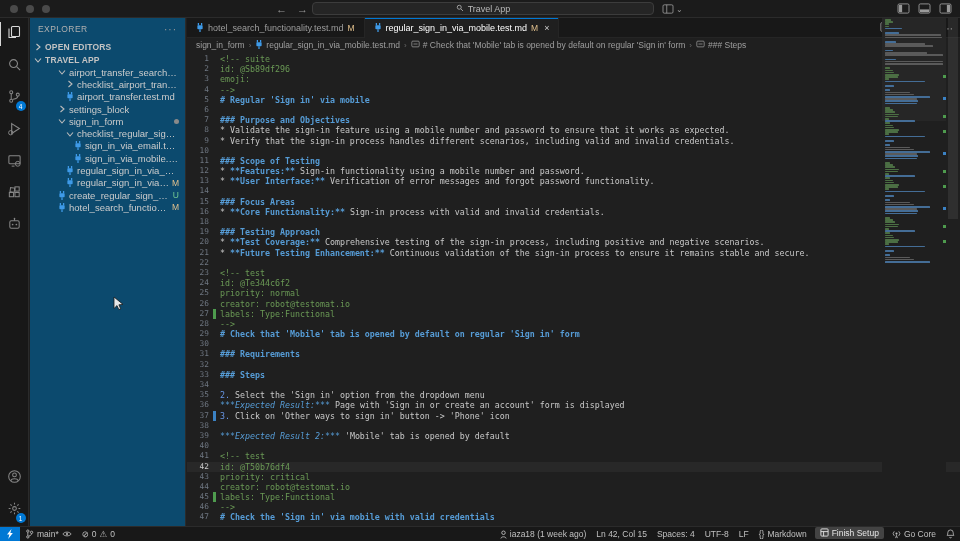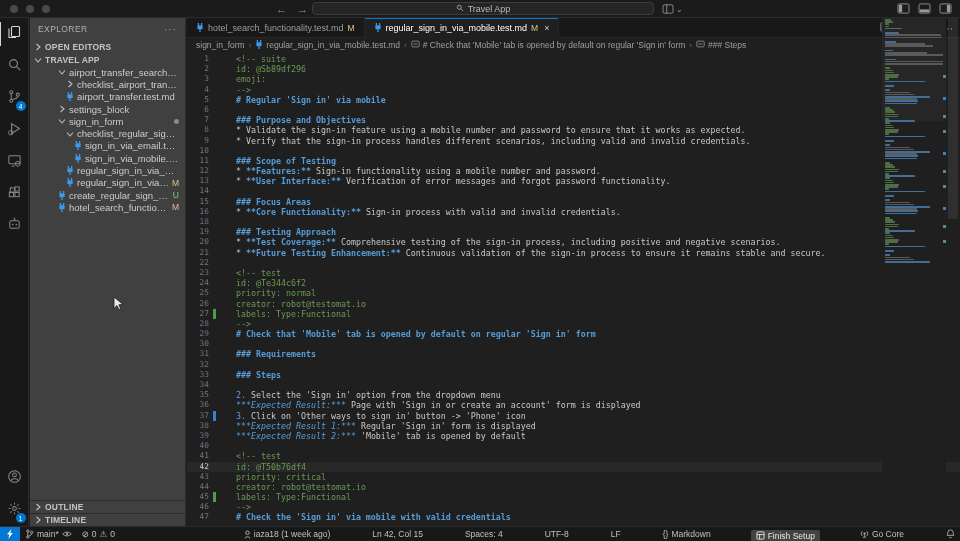--- a/index.html
+++ b/index.html
@@ -21,21 +21,21 @@
   .activitybar{position:absolute;left:0;top:18px;width:29px;bottom:15px;background:#181818;border-right:1px solid #2b2b2b;
     display:flex;flex-direction:column;align-items:center;}
   .ab-item{width:29px;height:32px;display:flex;align-items:center;justify-content:center;position:relative;color:#868686;}
   .ab-item.active{color:#d7d7d7;}
   .ab-item.active:before{content:"";position:absolute;left:0;top:4px;bottom:4px;width:1.5px;background:#d7d7d7;}
   .ab-badge{position:absolute;right:3px;bottom:3px;min-width:10px;height:10px;border-radius:6px;background:#0078d4;color:#fff;
     font-size:6.5px;display:flex;align-items:center;justify-content:center;padding:0 2px;}
   .ab-spacer{flex:1;}
 
   
-  .sidebar{position:absolute;left:30px;top:18px;width:156px;bottom:15px;background:#404040;border-right:1px solid #2b2b2b;overflow:hidden;}
+  .sidebar{position:absolute;left:30px;top:18px;width:156px;bottom:15px;background:#0c4a6e;border-right:1px solid #2b2b2b;overflow:hidden;}
   .sb-header{height:22px;display:flex;align-items:center;padding:0 8px;color:#b0b0b0;font-size:8.5px;letter-spacing:.4px;}
   .sb-header .dots{margin-left:auto;color:#9a9a9a;font-size:10px;letter-spacing:1px;}
   .sb-sec{height:13px;display:flex;align-items:center;gap:3px;padding:0 4px;color:#c3c3c3;font-size:8.5px;font-weight:bold;letter-spacing:.2px;}
   .sb-sec svg{flex:none;}
   .trow{height:12.3px;display:flex;align-items:center;gap:3px;color:#cccccc;font-size:9.5px;white-space:nowrap;padding-right:6px;}
   .trow .lbl{overflow:hidden;text-overflow:ellipsis;}
   .trow .badge{margin-left:auto;font-size:8.5px;}
   .badge.m{color:#e2c08d;}
   .badge.u{color:#73c991;}
   .trow .dot{margin-left:auto;width:5px;height:5px;border-radius:50%;background:#8a8a8a;}
@@ -57,21 +57,21 @@
   .bc-sep{color:#6a6a6a;font-size:8px;}
   .bc-item{display:flex;align-items:center;gap:3px;}
 
   
   .code{position:absolute;left:0;right:0;top:34px;bottom:0;overflow:hidden;padding-top:2px;}
   .cl{display:flex;height:10.2px;line-height:10.3px;font-family:"DejaVu Sans Mono",monospace;font-size:8.3px;white-space:pre;}
   .cl .ln{width:22px;flex:none;text-align:right;color:#6e7681;font-size:7.8px;}
   .cl .gm{width:3px;flex:none;margin-left:4px;}
   .gm.a{background:#4e9b4e;}
   .gm.m{background:#3b82c4;}
-  .cl .ct{padding-left:4px;margin-left:16px;}
+  .cl .ct{padding-left:4px;}
   .s-c{color:#6a9955;}
   .s-h{color:#569cd6;font-weight:bold;}
   .s-t{color:#c8c8c8;}
   .s-b{color:#569cd6;font-weight:bold;}
   .s-i{color:#569cd6;font-style:italic;}
   .s-n{color:#6796e6;}
   .cl.cur{background:rgba(255,255,255,0.045);}
   .cl.cur .ln{color:#cccccc;}
 
   
@@ -80,21 +80,21 @@
   .mm-line{position:absolute;left:3px;border-radius:0.5px;height:1.5px;}
   .mm-mark{position:absolute;right:0;width:3px;height:3px;}
   .vscroll{position:absolute;top:0;right:0;width:14px;bottom:0;}
   .vs-slider{position:absolute;left:2px;right:2px;top:0;background:rgba(121,121,121,0.18);}
 
   
   .statusbar{position:absolute;left:0;right:0;bottom:0;height:15px;background:#181818;border-top:1px solid #2b2b2b;
     display:flex;align-items:center;color:#c0c0c0;font-size:8.5px;white-space:nowrap;}
   .sb-item{display:flex;align-items:center;gap:3px;padding:0 5px;height:15px;}
   .remote{background:#0078d4;color:#fff;width:20px;justify-content:center;padding:0;}
-  .sb-right{margin-left:auto;display:flex;align-items:flex-end;gap:32px;}
+  .sb-right{margin-left:auto;display:flex;align-items:flex-start;}
   .chip{background:#434343;border-radius:2px;height:12px;margin:0 3px;padding:0 5px;color:#e6e6e6;}
   .glyph{font-size:8.5px;}
 
   .cursorarrow{position:absolute;left:113px;top:296px;pointer-events:none;}
   svg{shape-rendering:geometricPrecision;}
 </style>
 </head>
 <body>
 
 <div class="titlebar">
@@ -344,38 +344,20 @@
           <svg width="8" height="9" viewBox="0 0 10 11">
             <path d="M3 0v3M7 0v3" stroke="#3e9ae8" stroke-width="1.6"></path>
             <rect x="1.7" y="2.6" width="6.6" height="5" rx="1" fill="#3e9ae8"></rect>
             <path d="M5 7.6V11" stroke="#3e9ae8" stroke-width="1.6"></path>
           </svg>
         </span>
         <span class="lbl">hotel_search_functionality.test.md</span>
         <span class="badge m">M</span>
       </div>
     </div>
-  <div class="sb-bottom">
-    <div class="sb-sec">
-      <span class="chev">
-          <svg width="8" height="8" viewBox="0 0 8 8">
-            <path d="M2.5 1l3.5 3-3.5 3" fill="none" stroke="#c3c3c3" stroke-width="1.1"></path>
-          </svg>
-        </span>
-      <span>OUTLINE</span>
-    </div>
-    <div class="sb-sec">
-      <span class="chev">
-          <svg width="8" height="8" viewBox="0 0 8 8">
-            <path d="M2.5 1l3.5 3-3.5 3" fill="none" stroke="#c3c3c3" stroke-width="1.1"></path>
-          </svg>
-        </span>
-      <span>TIMELINE</span>
-    </div>
-  </div>
 </div>
 
 <div class="editorarea">
   <div class="tabbar" id="tabs">
       <div class="tab">
         <span><svg width="8" height="9" viewBox="0 0 10 11">
             <path d="M3 0v3M7 0v3" stroke="#3e9ae8" stroke-width="1.6"></path>
             <rect x="1.7" y="2.6" width="6.6" height="5" rx="1" fill="#3e9ae8"></rect>
             <path d="M5 7.6V11" stroke="#3e9ae8" stroke-width="1.6"></path>
           </svg></span>
@@ -469,21 +451,21 @@
       <div class="cl"><span class="ln">28</span><span class="gm"></span><span class="ct"><span class="s-c">--&gt;</span></span></div>
       <div class="cl"><span class="ln">29</span><span class="gm"></span><span class="ct"><span class="s-h"># Check that 'Mobile' tab is opened by default on regular 'Sign in' form</span></span></div>
       <div class="cl"><span class="ln">30</span><span class="gm"></span><span class="ct"></span></div>
       <div class="cl"><span class="ln">31</span><span class="gm"></span><span class="ct"><span class="s-h">### Requirements</span></span></div>
       <div class="cl"><span class="ln">32</span><span class="gm"></span><span class="ct"></span></div>
       <div class="cl"><span class="ln">33</span><span class="gm"></span><span class="ct"><span class="s-h">### Steps</span></span></div>
       <div class="cl"><span class="ln">34</span><span class="gm"></span></div>
       <div class="cl"><span class="ln">35</span><span class="gm"></span><span class="ct"><span class="s-n">2.</span><span class="s-t"> Select the 'Sign in' option from the dropdown menu</span></span></div>
       <div class="cl"><span class="ln">36</span><span class="gm"></span><span class="ct"><span class="s-i">***Expected Result:***</span><span class="s-t"> Page with 'Sign in or create an account' form is displayed</span></span></div>
       <div class="cl"><span class="ln">37</span><span class="gm m"></span><span class="ct"><span class="s-n">3.</span><span class="s-t"> Click on 'Other ways to sign in' button -&gt; 'Phone' icon</span></span></div>
-      <div class="cl"><span class="ln">38</span><span class="gm"></span><span class="ct"><span class="s-i">***Expected Result 1:***</span><span class="s-t"> Regular 'Sign in' form is displayed</span></span></div>
+      <div class="cl"><span class="ln">38</span><span class="gm"></span></div>
       <div class="cl"><span class="ln">39</span><span class="gm"></span><span class="ct"><span class="s-i">***Expected Result 2:***</span><span class="s-t"> 'Mobile' tab is opened by default</span></span></div>
       <div class="cl"><span class="ln">40</span><span class="gm"></span><span class="ct"></span></div>
       <div class="cl"><span class="ln">41</span><span class="gm"></span><span class="ct"><span class="s-c">&lt;!-- test</span></span></div>
       <div class="cl cur"><span class="ln">42</span><span class="gm"></span><span class="ct"><span class="s-c">id: @T50b76df4</span></span></div>
       <div class="cl"><span class="ln">43</span><span class="gm"></span><span class="ct"><span class="s-c">priority: critical</span></span></div>
       <div class="cl"><span class="ln">44</span><span class="gm"></span><span class="ct"><span class="s-c">creator: robot@testomat.io</span></span></div>
       <div class="cl"><span class="ln">45</span><span class="gm a"></span><span class="ct"><span class="s-c">labels: Type:Functional</span></span></div>
       <div class="cl"><span class="ln">46</span><span class="gm"></span><span class="ct"><span class="s-c">--&gt;</span></span></div>
       <div class="cl"><span class="ln">47</span><span class="gm"></span><span class="ct"><span class="s-h"># Check the 'Sign in' via mobile with valid credentials</span></span></div>
     </div>

